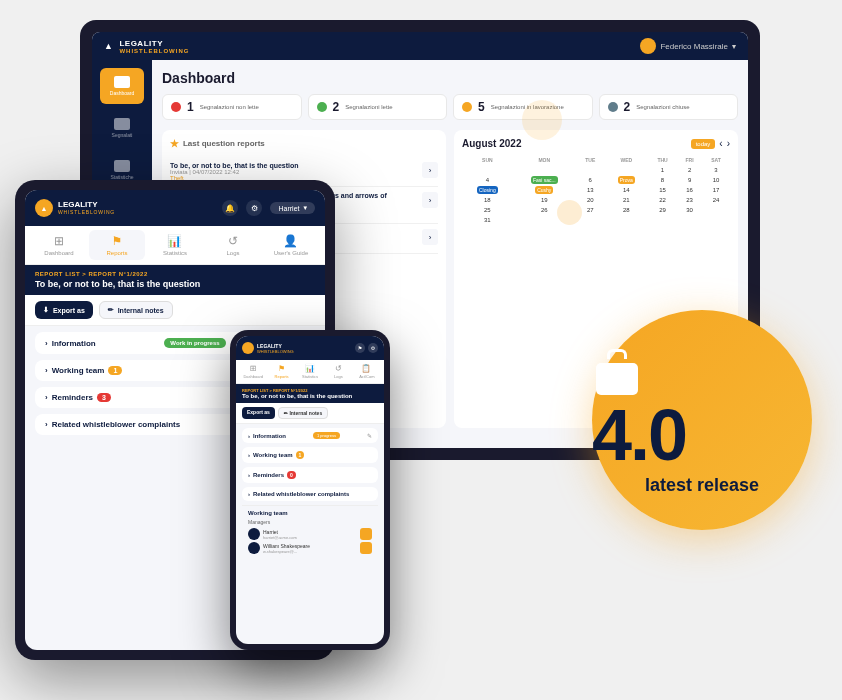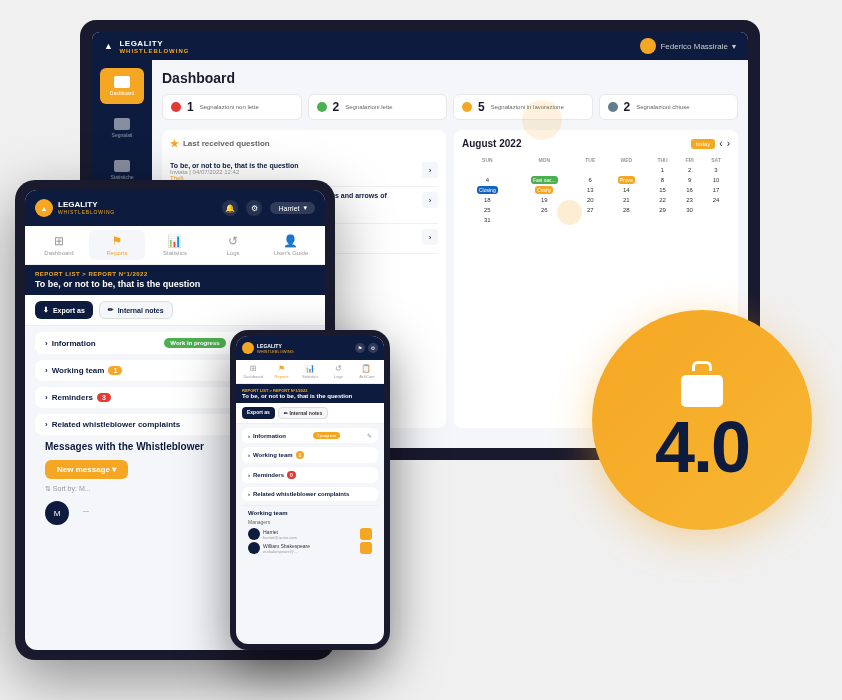--- a/index.html
+++ b/index.html
@@ -641,21 +641,20 @@
     .release-badge {
       position: absolute;
       top: 310px;
       right: 30px;
       width: 220px;
       height: 220px;
       background: linear-gradient(135deg, #f5a623, #f7b733);
       border-radius: 50%;
       display: flex;
       flex-direction: column;
-      align-items: center;
       justify-content: center;
       z-index: 20;
       box-shadow: 0 10px 40px rgba(245, 166, 35, 0.4);
     }
     .release-number {
       font-size: 72px;
       font-weight: 900;
       color: #0d1b3e;
       line-height: 1;
       letter-spacing: -2px;
@@ -782,21 +781,21 @@
             <span class="stat-num">2</span>
             <span class="stat-label">Segnalazioni chiuse</span>
           </div>
         </div>
 
         <div class="laptop-panels">
 
           <div class="laptop-panel">
             <div class="panel-header">
               <span class="panel-star">★</span>
-              <span>Last received question</span>
+              <span>Last question reports</span>
             </div>
             <div class="report-item">
               <div style="display:flex;justify-content:space-between;align-items:flex-start;">
                 <div style="flex:1;">
                   <div class="report-title">To be, or not to be, that is the question</div>
                   <div class="report-meta">Inviata | 04/07/2022 12:42</div>
                   <div class="report-tag">Theft</div>
                 </div>
                 <div class="report-arrow">›</div>
               </div>
@@ -1000,35 +999,20 @@
 
       <div class="tablet-section">
         <div class="tablet-section-header">
           <div class="tablet-section-title">
             <span>›</span>
             <span>Related whistleblower complaints</span>
           </div>
         </div>
       </div>
 
-      <div class="tablet-messages">
-        <div class="tablet-messages-title">Messages with the Whistleblower</div>
-        <div class="tablet-new-msg-btn">
-          <span>New message</span>
-          <span> ▾</span>
-        </div>
-        <div class="tablet-sort">
-          <span>⇅</span>
-          <span>Sort by: M...</span>
-        </div>
-        <div class="tablet-msg-bubble">
-          <div class="tablet-avatar">M</div>
-          <div class="tablet-msg-content">...</div>
-        </div>
-      </div>
     </div>
   </div>
 </div>
 
 <div class="phone">
   <div class="phone-screen">
 
     <div class="phone-topbar">
       <div class="phone-logo">
         <div class="phone-logo-circle"></div>
@@ -1145,16 +1129,17 @@
     </div>
   </div>
 </div>
 
 <div class="release-badge">
   <div class="release-icon">
     <div class="briefcase-handle"></div>
     <div class="briefcase-body"></div>
   </div>
   <div class="release-number">4.0</div>
+  <div class="release-label">latest release</div>
 </div>
 
 <div class="deco-circle-1"></div>
 <div class="deco-circle-2"></div>
 
 </body></html>

